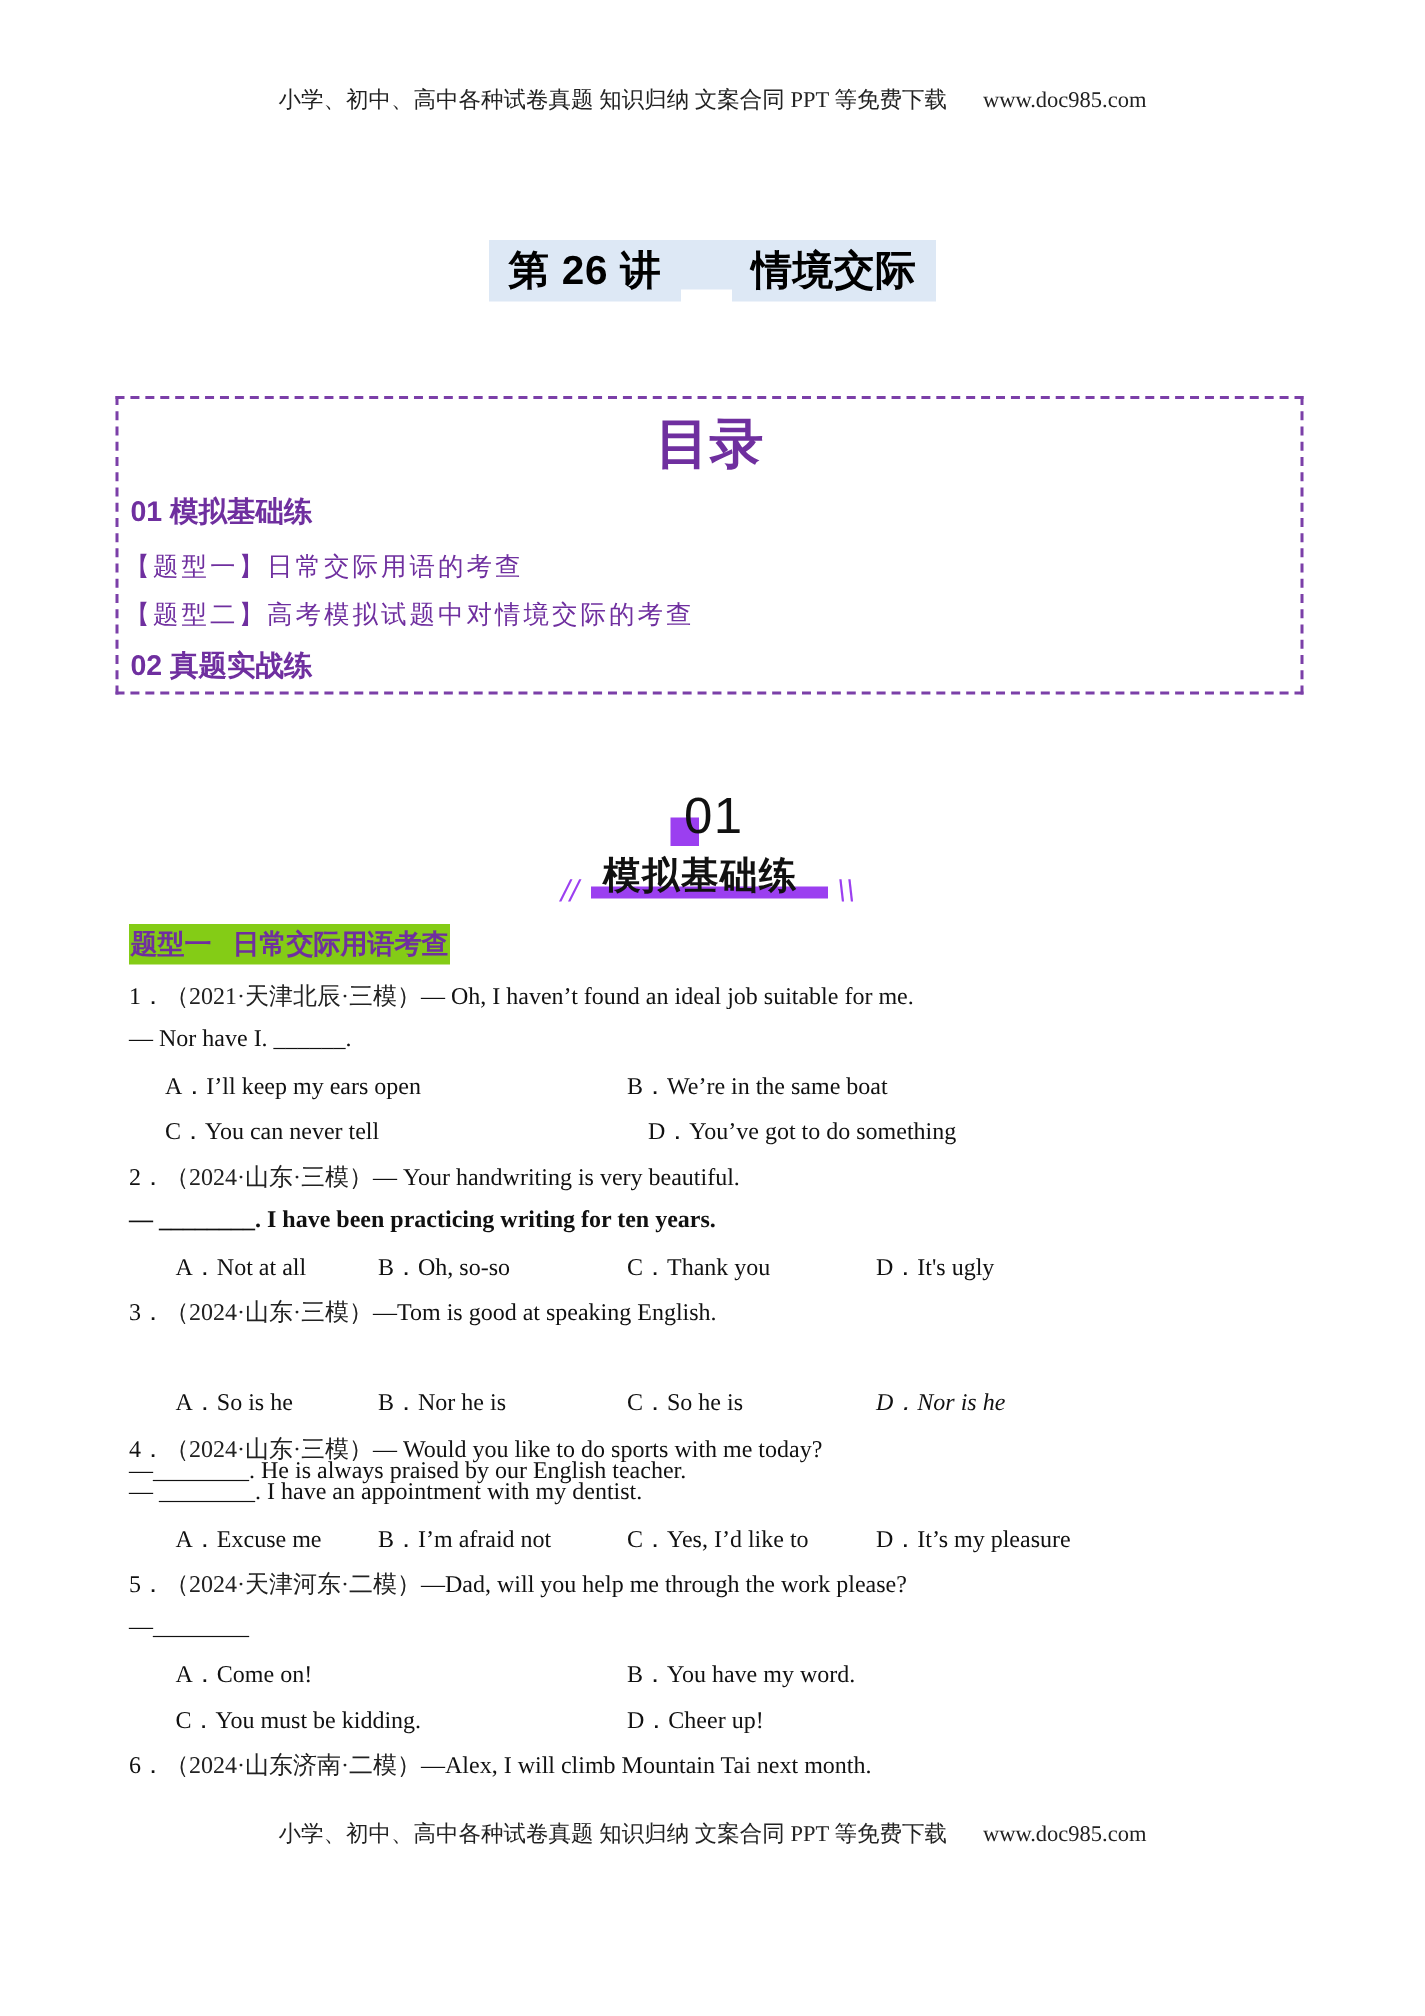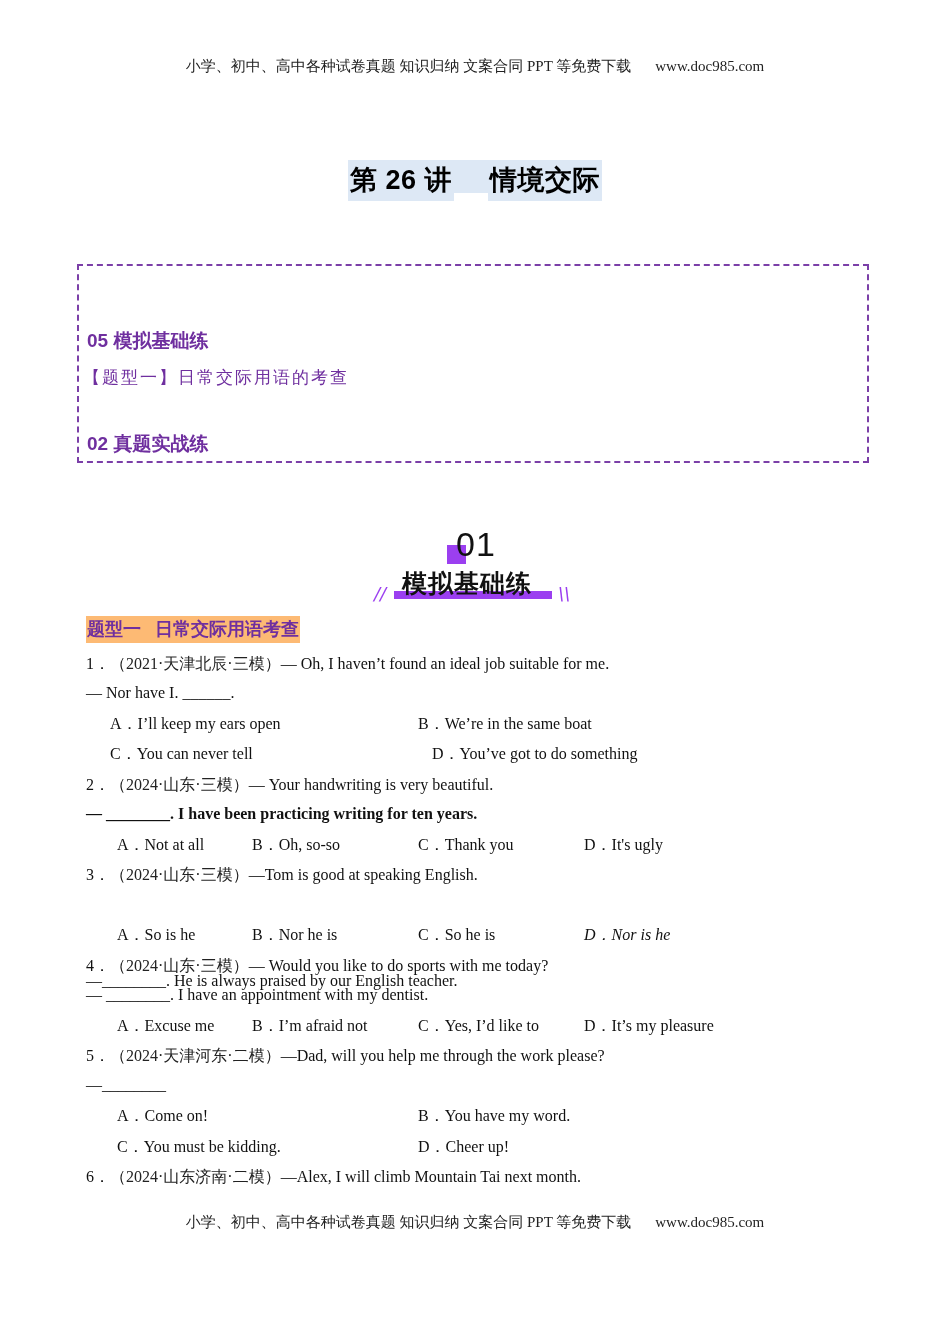--- a/index.html
+++ b/index.html
@@ -5,21 +5,21 @@
   html, body { margin: 0; padding: 0; background: #ffffff; }
   body { width: 950px; height: 1344px; position: relative; overflow: hidden;
          font-family: "Liberation Serif", "DejaVu Serif", serif; color: #111; }
   .hdr, .ftr { position: absolute; left: 0; width: 950px; text-align: center;
                font-size: 15px; color: #222; }
   .hdr { top: 57px; }
   .ftr { top: 1213px; }
   .hdr .url, .ftr .url { margin-left: 24px; margin-top: 40px; }
 
   .title { position: absolute; top: 160px; left: 0; width: 950px; text-align: center; }
-  .title span { display: inline-block; background: #dde8f5; padding: 2px 2px 3px;
+  .title span { display: inline-block; background: #dde8f5; padding: 2px 13px 3px;
                 font-family: "Liberation Sans", "DejaVu Sans", sans-serif;
                 font-weight: bold; font-size: 27px; color: #000; letter-spacing: 0.5px; }
   .title .gap { display: inline-block; width: 34px; background: transparent; padding: 0; }
 
   .toc { position: absolute; top: 264px; left: 77px; width: 792px; height: 199px;
          border: 2px dashed #7b3fa8; box-sizing: border-box; }
   .toc-title { position: absolute; top: 6px; left: 0; width: 100%; text-align: center;
                font-family: "Liberation Sans", "DejaVu Sans", sans-serif;
                font-weight: bold; font-size: 36px; color: #6f2f9f; }
   .toc-sec { position: absolute; left: 8px; font-family: "Liberation Sans", "DejaVu Sans", sans-serif;
@@ -28,43 +28,45 @@
 
   .sec-banner { position: absolute; top: 525px; left: 370px; width: 210px; height: 80px; }
   .sec-num-bg { position: absolute; left: 77px; top: 20px; width: 19px; height: 19px; background: #9b3ff0; }
   .sec-num { position: absolute; left: 86px; top: 0px; font-family: "Liberation Sans", "DejaVu Sans", sans-serif;
              font-size: 34px; color: #111; letter-spacing: 1px; }
   .sec-bar { position: absolute; left: 24px; top: 66px; width: 158px; height: 8px; background: #9b3ff0; }
   .sec-text { position: absolute; left: 32px; top: 42px; font-family: "Liberation Sans", "DejaVu Sans", sans-serif;
               font-weight: bold; font-size: 25px; color: #111; letter-spacing: 1px; }
   .slash { position: absolute; top: 58px; font-size: 18px; color: #9b3ff0; font-style: italic; font-family: "DejaVu Sans", sans-serif; }
 
-  .type-h { position: absolute; top: 616px; left: 86px; background: #fdba74;
+  .type-h { position: absolute; top: 616px; left: 86px; background: #84cc16;
             font-family: "Liberation Sans", "DejaVu Sans", sans-serif; font-weight: bold;
             font-size: 18px; color: #6f2f9f; padding: 1px 1px 2px; }
   .type-h .gap { display: inline-block; width: 14px; }
 
   .line { position: absolute; left: 86px; font-size: 16px; color: #111; white-space: pre; }
   .opt { position: absolute; font-size: 16px; color: #111; white-space: pre; }
   .src { color: #222; }
 </style>
 </head>
 <body>
 
 <div class="hdr">
   <span>小学、初中、高中各种试卷真题  知识归纳  文案合同  PPT 等免费下载</span><span class="url">www.doc985.com</span>
 </div>
 
 <div class="title">
   <span>第 26 讲</span><span class="gap" style="background:#dde8f5;height:33px;vertical-align:top;"></span><span>情境交际</span>
 </div>
 
 <div class="toc">
-  <div class="toc-sec" style="top:62px;">05 模拟基础练</div>
+  <div class="toc-title">目录</div>
+  <div class="toc-sec" style="top:62px;">01 模拟基础练</div>
   <div class="toc-sub" style="top:100px;">【题型一】日常交际用语的考查</div>
+  <div class="toc-sub" style="top:132px;">【题型二】高考模拟试题中对情境交际的考查</div>
   <div class="toc-sec" style="top:165px;">02 真题实战练</div>
 </div>
 
 <div class="sec-banner">
   <div class="sec-num-bg"></div>
   <div class="sec-num">01</div>
   <div class="sec-bar"></div>
   <div class="sec-text">模拟基础练</div>
   <div class="slash" style="left:4px;">//</div>
   <div class="slash" style="left:188px;">\\</div>

